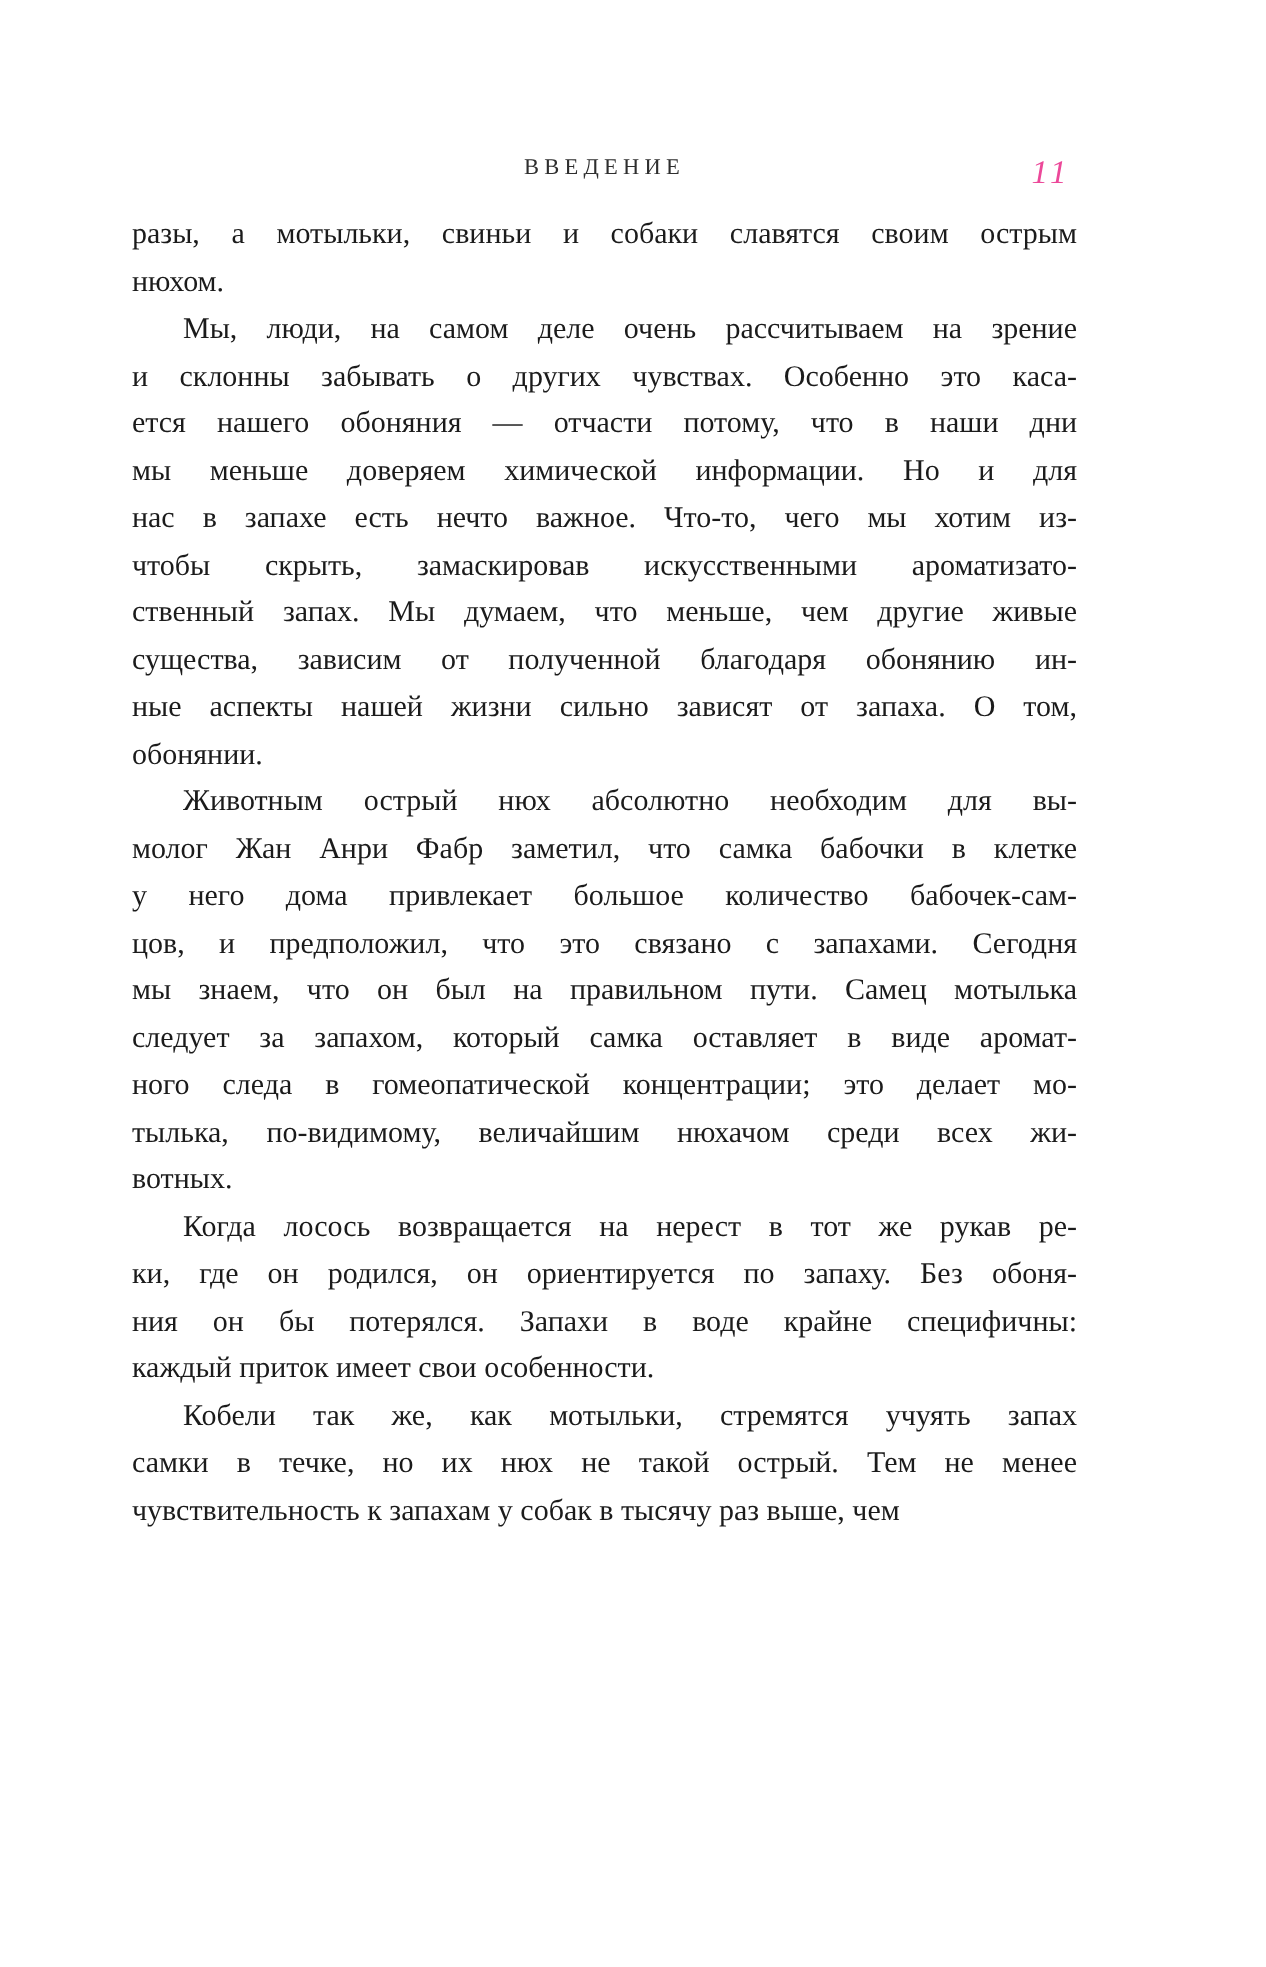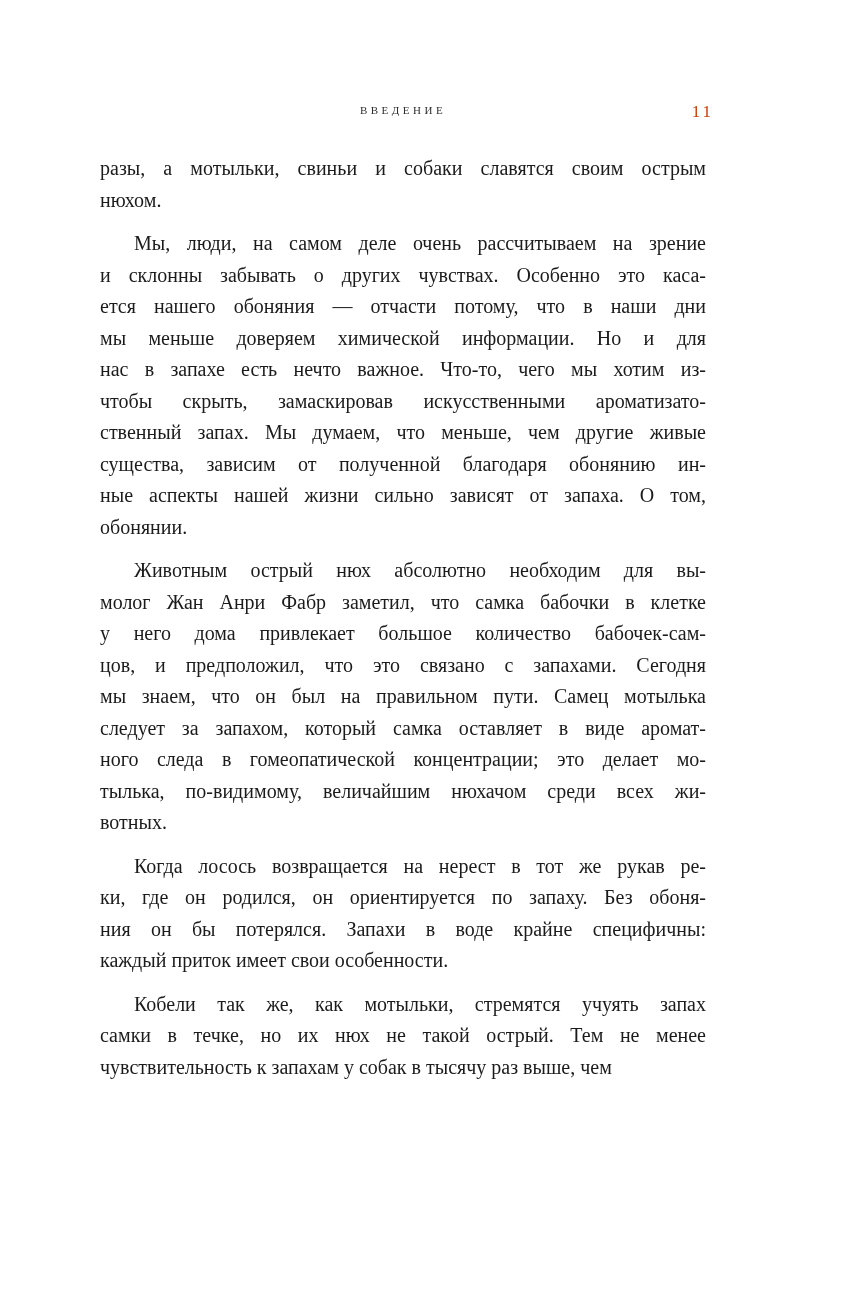--- a/index.html
+++ b/index.html
@@ -23,42 +23,43 @@
       left: 88px;
       width: 630px;
       height: 22px;
     }
     .running-title {
       position: absolute;
       left: 0;
       right: 0;
       top: 2px;
       text-align: center;
-      font-size: 11px;
+      font-size: 15px;
       letter-spacing: 3.5px;
       color: #2e2e2e;
     }
     .page-number {
       position: absolute;
       right: 4px;
       top: 0;
-      font-size: 17px;
+      font-size: 22px;
       letter-spacing: 3px;
-      color: #c2410c;
+      color: #ec4899;
+      font-style: italic;
     }
     .body-text {
       position: absolute;
       top: 141px;
       left: 88px;
       width: 630px;
       font-size: 20px;
       line-height: 31.5px;
       color: #1b1b1b;
     }
-    .paragraph { margin: 12px; }
+    .paragraph { margin: 0; }
     .line {
       text-align: justify;
       text-align-last: justify;
     }
     .line.last {
       text-align-last: left;
     }
     .paragraph.indented .line:first-child {
       text-indent: 34px;
     }

